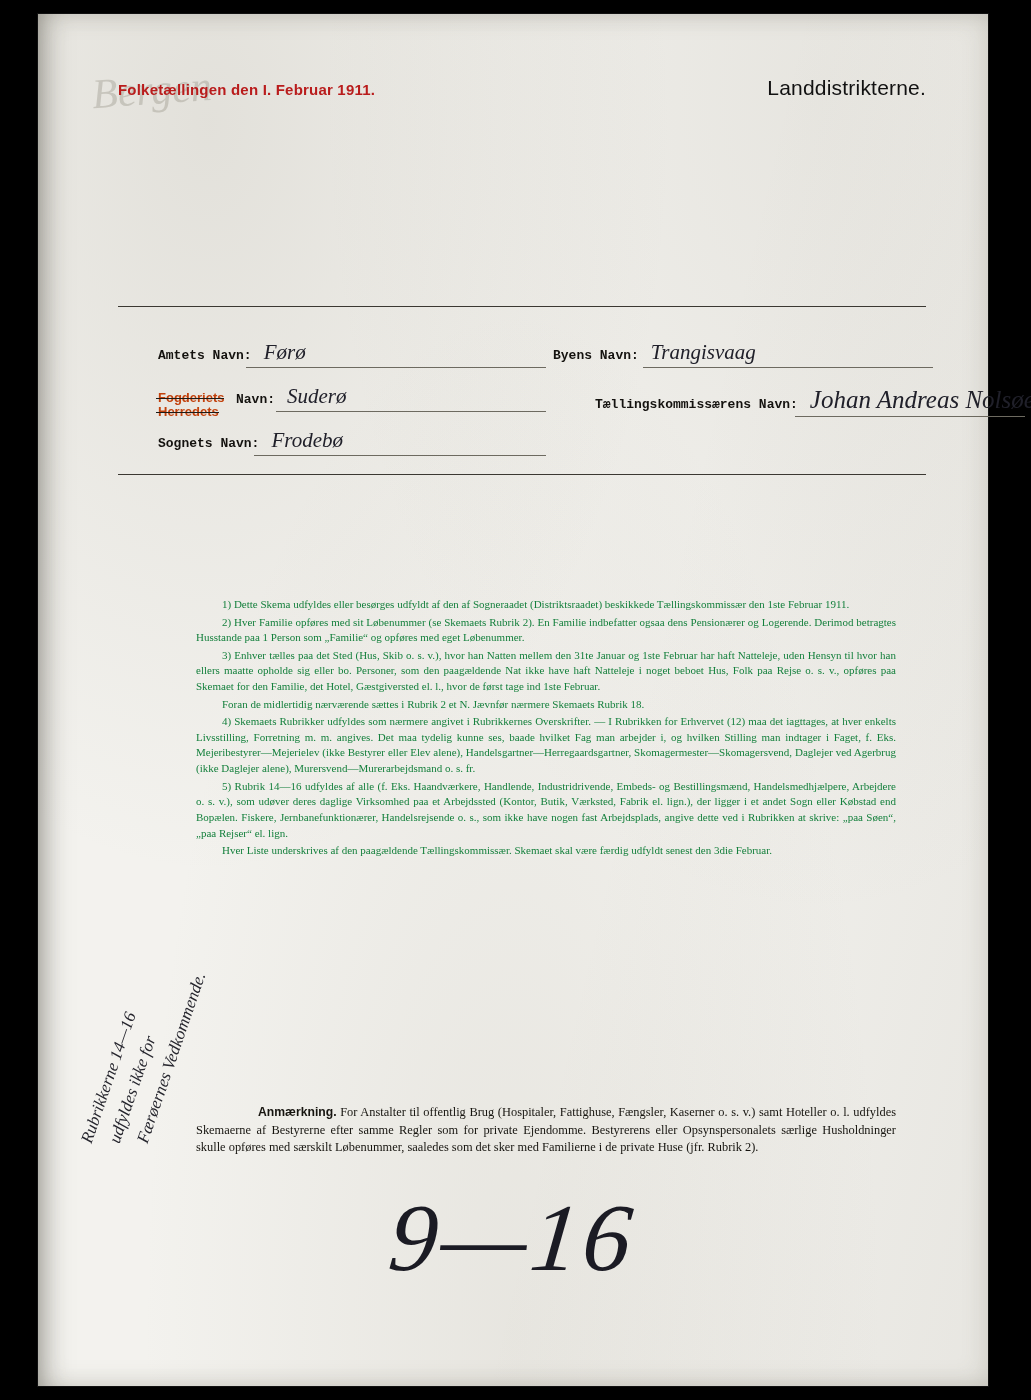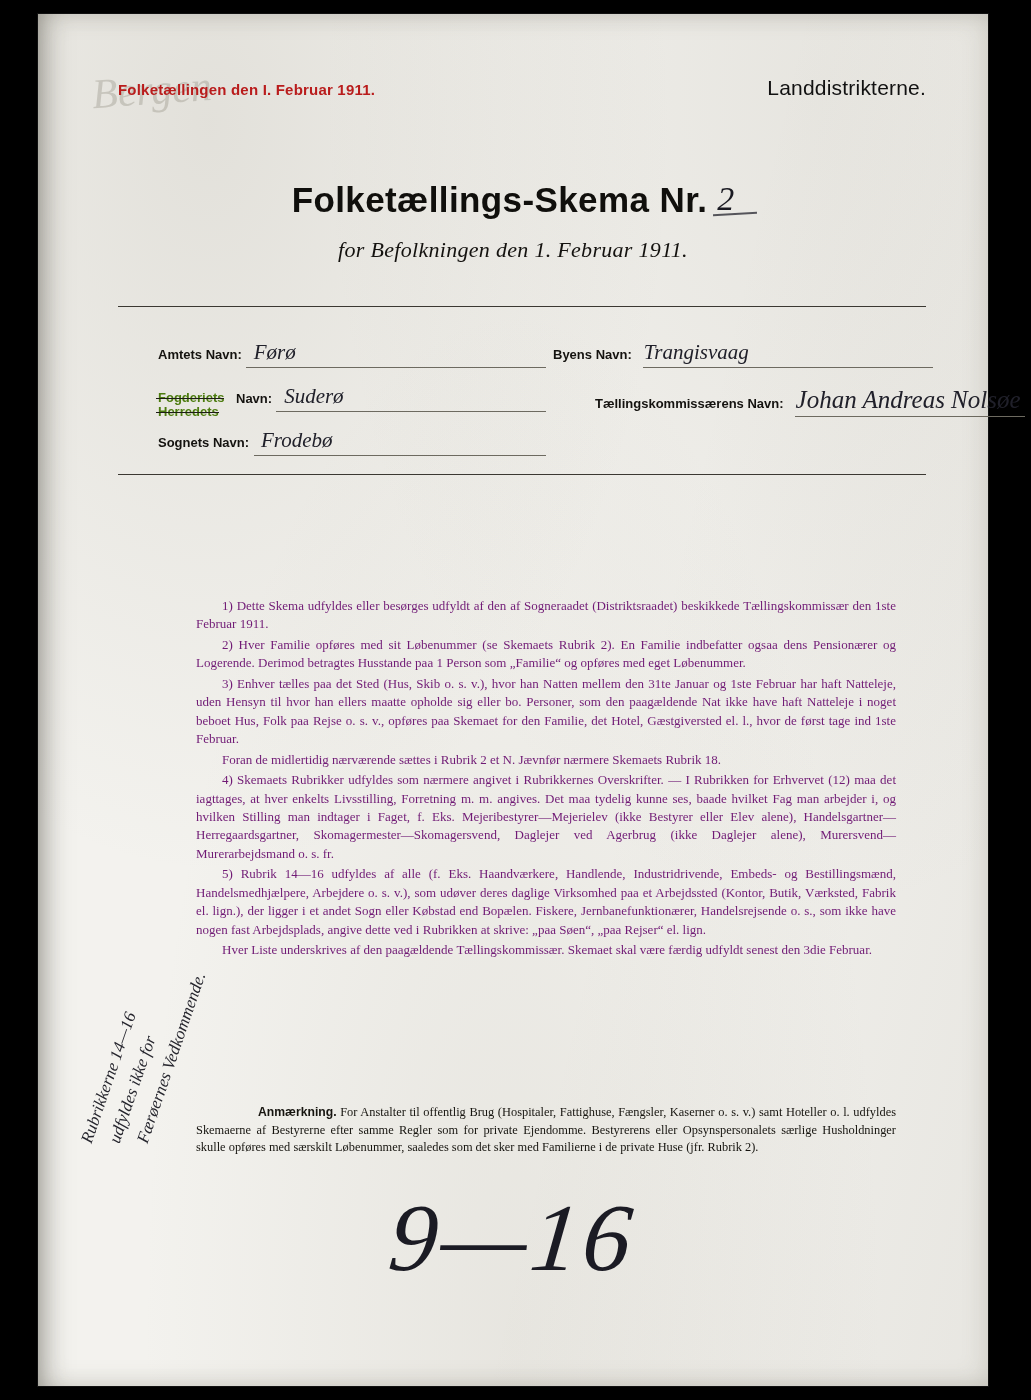--- a/index.html
+++ b/index.html
@@ -127,21 +127,21 @@
     left: 80px;
     right: 62px;
     height: 150px;
   }
   .frow {
     position: absolute;
     display: flex;
     align-items: baseline;
   }
   .flabel {
-    font-family: Liberation Sans, sans-serif;
+    font-family: Liberation Mono, monospace;
     font-weight: bold;
     font-size: 13px;
     color: #14120f;
     white-space: nowrap;
   }
   .fval {
     font-family: "Liberation Serif", serif;
     font-style: italic;
     font-size: 21px;
     color: #20202a;
@@ -153,21 +153,21 @@
     position: absolute;
     height: 1px;
     background: #6d6a60;
     bottom: -3px;
   }
   .struck-word {
     position: relative;
     font-family: "Liberation Sans", sans-serif;
     font-weight: bold;
     font-size: 13px;
-    color: #4d7c0f;
+    color: #c2410c;
   }
   .struck-word::after {
     content: "";
     position: absolute;
     left: -2px;
     right: 0;
     top: 50%;
     height: 1.5px;
     background: #1d1b16;
   }
@@ -183,23 +183,23 @@
     font-weight: bold;
     font-size: 20px;
     color: #100f0c;
   }
   .rules-body {
     position: absolute;
     top: 583px;
     left: 158px;
     width: 700px;
     font-family: "Liberation Serif", serif;
-    font-size: 13px;
+    font-size: 11px;
     line-height: 1.42;
-    color: #701a75;
+    color: #15803d;
     text-align: justify;
   }
   .rules-body p { margin: 0 0 2px 0; }
   .rules-body p.ind { text-indent: 26px; }
   .sp { letter-spacing: 1.1px; }
   .note-head {
     font-family: "Liberation Sans", sans-serif;
     font-weight: bold;
     font-size: 12.2px;
   }
@@ -275,26 +275,20 @@
 <div class="page">
   <div class="paper-grain"></div>
 
   <div class="ghost ghost-a">Bergen</div>
 
   <div class="hdr">
     <div class="hdr-left">Folketællingen den I. Februar 1911.</div>
     <div class="hdr-right">Landdistrikterne.</div>
   </div>
 
-  <div class="title-wrap">
-    <div>
-      <span class="main-title">Folketællings-Skema Nr.</span><span class="form-number">2</span>
-    </div>
-    <div class="sub-title">for Befolkningen den 1. Februar 1911.</div>
-  </div>
 
   <div class="rule top"></div>
   <div class="rule bottom"></div>
 
   <div class="fields">
 
     <div class="frow" style="left:40px; top:22px;">
       <span class="flabel">Amtets Navn:</span>
       <span class="fval">Førø</span>
       <span class="fline" style="left:88px; width:300px;"></span>

